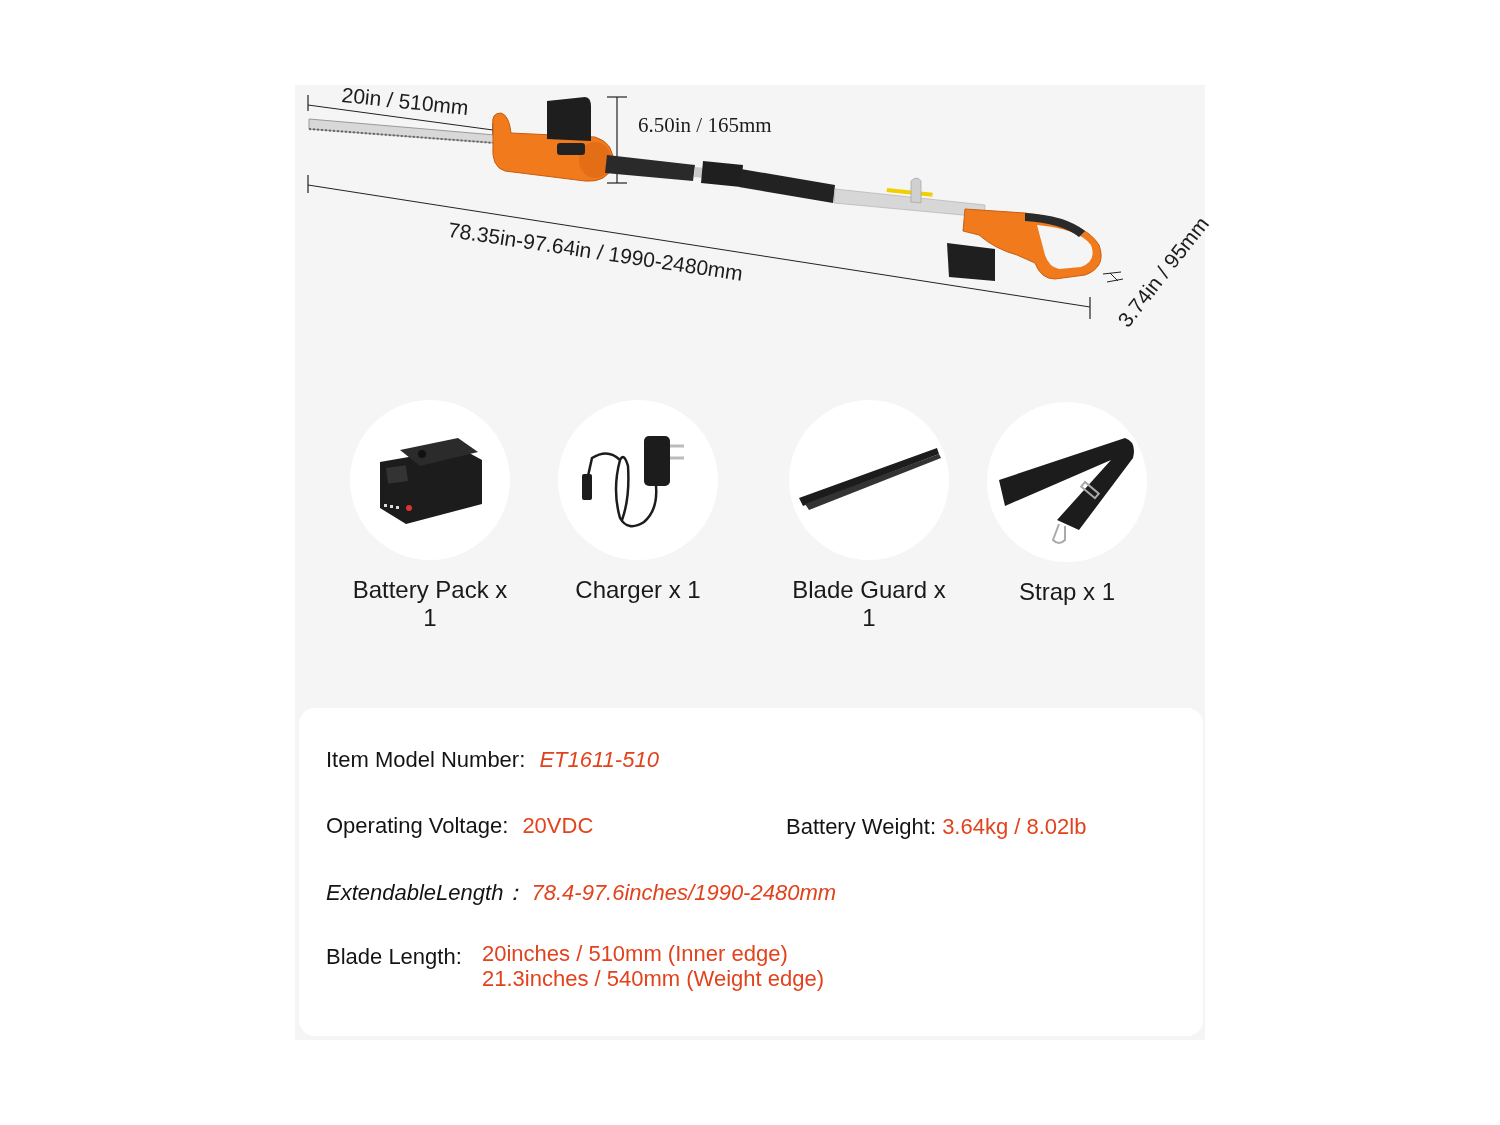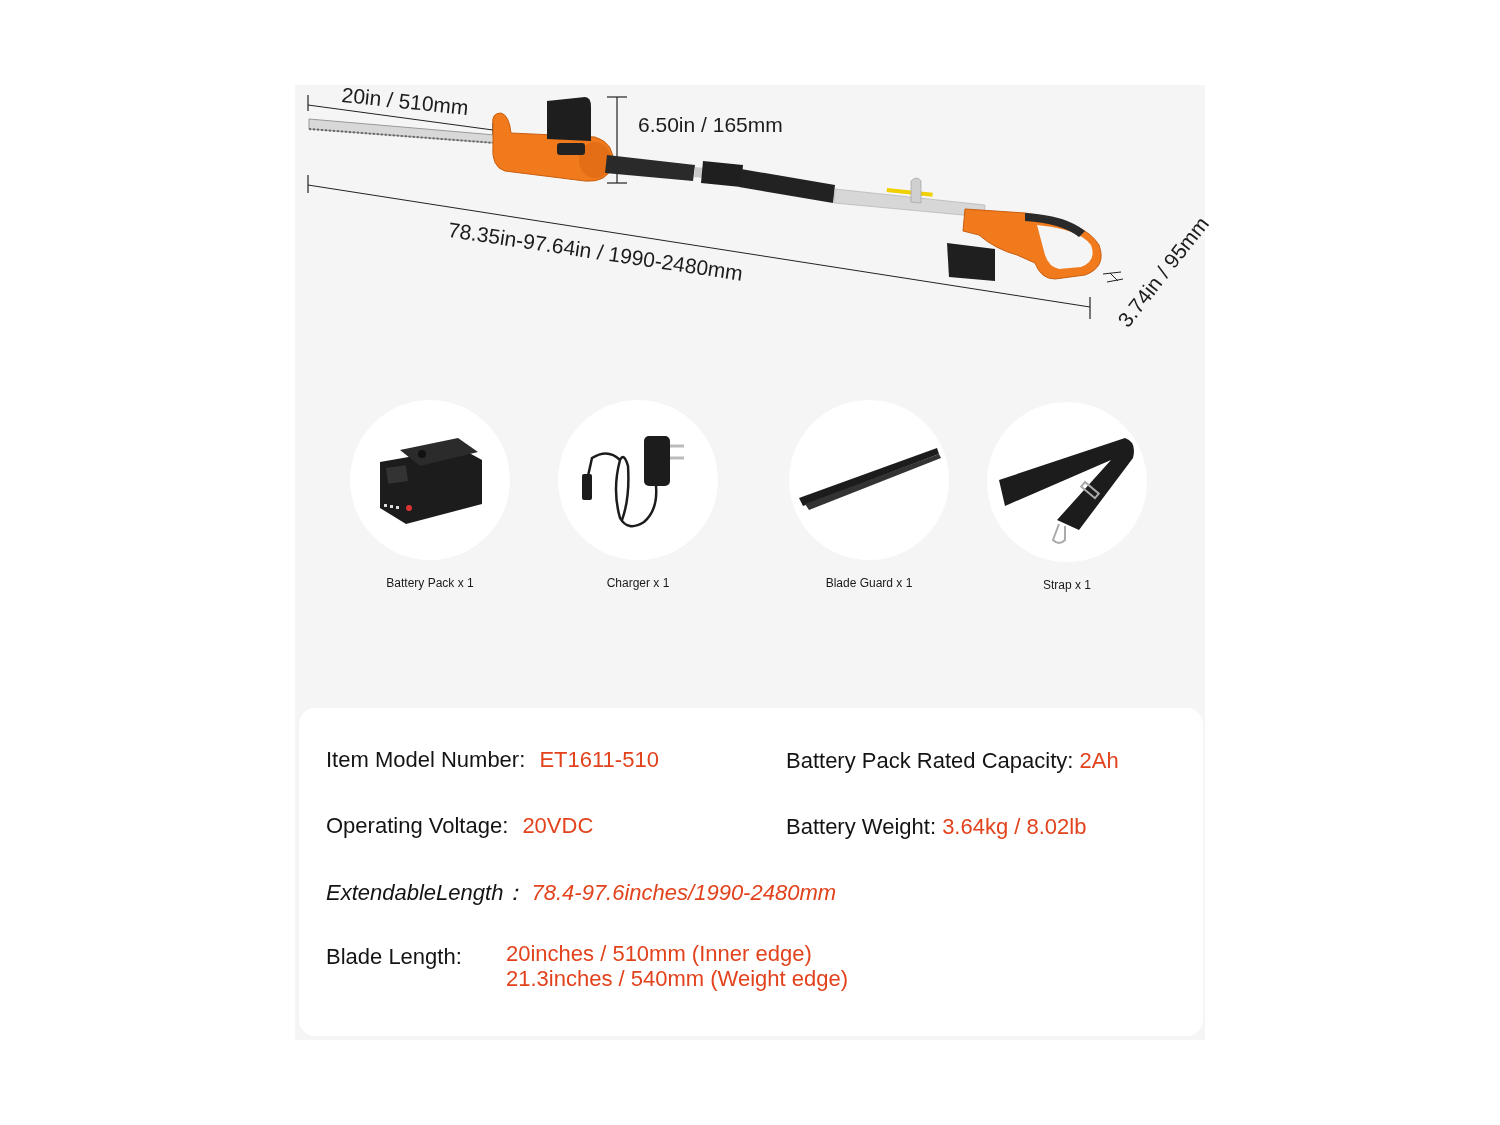--- a/index.html
+++ b/index.html
@@ -2,21 +2,21 @@
 <html><head>
 <meta charset="utf-8">
 <style>
   html, body { margin:0; padding:0; background:#ffffff; }
   body { width:1500px; height:1125px; position:relative; overflow:hidden; font-family:"Liberation Sans", sans-serif; }
   .panel { position:absolute; left:295px; top:85px; width:910px; height:955px; background:#f5f5f5; }
   .diagram { position:absolute; left:0; top:0; width:910px; height:300px; }
   .dim-text { position:absolute; color:#1c1c1c; font-size:21px; white-space:nowrap; transform-origin:left top; }
   .acc { position:absolute; top:315px; width:170px; text-align:center; }
   .acc .circle { width:160px; height:160px; border-radius:50%; background:#ffffff; margin:0 auto; position:relative; overflow:hidden; }
-  .acc .label { margin-top:16px; font-size:12px; color:#1a1a1a; }
+  .acc .label { margin-top:16px; font-size:24px; color:#1a1a1a; }
   .spec-card { position:absolute; left:4px; top:623px; width:904px; height:328px; background:#ffffff; border-radius:16px; }
   .spec { position:absolute; font-size:22px; color:#141414; white-space:nowrap; }
   .spec .k { font-weight:500; }
   .spec .v { color:#e2421c; }
 </style>
 </head>
 <body>
 
 <div class="panel">
 
@@ -55,21 +55,21 @@
       <line x1="13" y1="90" x2="13" y2="108" stroke="#222" stroke-width="1.2"></line>
       <line x1="13" y1="100" x2="795" y2="222" stroke="#222" stroke-width="1"></line>
       <line x1="795" y1="212" x2="795" y2="234" stroke="#222" stroke-width="1.2"></line>
 
       <line x1="808" y1="189" x2="826" y2="187" stroke="#222" stroke-width="1"></line>
       <line x1="812" y1="197" x2="828" y2="194" stroke="#222" stroke-width="1"></line>
       <line x1="815" y1="188" x2="823" y2="196" stroke="#222" stroke-width="1"></line>
     </svg>
 
     <div class="dim-text" style="left:48px;top:-2px;transform:rotate(6deg);">20in / 510mm</div>
-    <div class="dim-text" style="left:343px;top:28px;">6.50in / 165mm</div>
+    <div class="dim-text" style="left:343px;top:28px;font-family:Liberation Serif, serif;">6.50in / 165mm</div>
     <div class="dim-text" style="left:155px;top:133px;transform:rotate(8.5deg);">78.35in-97.64in / 1990-2480mm</div>
     <div class="dim-text" style="left:818px;top:232px;transform:rotate(-52deg);">3.74in / 95mm</div>
   </div>
 
   <div class="acc" style="left:50px;">
     <div class="circle">
       <svg width="160" height="160" viewBox="0 0 160 160">
         <path d="M30,62 L110,48 L132,60 L132,104 L56,124 L30,108 Z" fill="#1c1c1c"></path>
         <path d="M50,50 L108,38 L128,52 L70,66 Z" fill="#2b2b2b"></path>
         <rect x="36" y="68" width="20" height="16" fill="#333" transform="rotate(-8 36 68)"></rect>
@@ -113,40 +113,36 @@
         <rect x="98" y="80" width="18" height="6" fill="none" stroke="#aaa" stroke-width="2" transform="rotate(40 98 80)"></rect>
         <path d="M72,122 L66,138 Q72,144 78,138 L78,124" fill="none" stroke="#aaa" stroke-width="2"></path>
       </svg>
     </div>
     <div class="label">Strap x 1</div>
   </div>
 
   <div class="spec-card">
     <div class="spec" style="left:27px;top:39px;">
       <span class="k">Item Model Number:</span>
-      <span class="v" style="margin-left:8px;">ET1611-510</span>
-    </div>
-    <div class="spec" style="left:487px;top:40px;">
-      <span class="k">Battery Pack Rated Capacity:</span>
-      <span class="v">2Ah</span>
+      <span class="v" style="margin-left:8px;font-style:italic;">ET1611-510</span>
     </div>
     <div class="spec" style="left:27px;top:105px;text-align:right;">
       <span class="k">Operating Voltage:</span>
       <span class="v" style="margin-left:8px;">20VDC</span>
     </div>
     <div class="spec" style="left:487px;top:106px;">
       <span class="k">Battery Weight:</span>
       <span class="v">3.64kg / 8.02lb</span>
     </div>
     <div class="spec" style="left:27px;top:170px;font-style:italic;">
       <span class="k">ExtendableLength：</span>
       <span class="v">78.4-97.6inches/1990-2480mm</span>
     </div>
     <div class="spec" style="left:27px;top:236px;text-align:center;">
       <span class="k">Blade Length:</span>
     </div>
-    <div class="spec" style="left:183px;top:233px;line-height:25px;margin-left:24px;">
+    <div class="spec" style="left:183px;top:233px;line-height:25px;">
       <div class="v">20inches / 510mm (Inner edge)</div>
       <div class="v">21.3inches / 540mm (Weight edge)</div>
     </div>
   </div>
 
 </div>
 
 </body></html>

